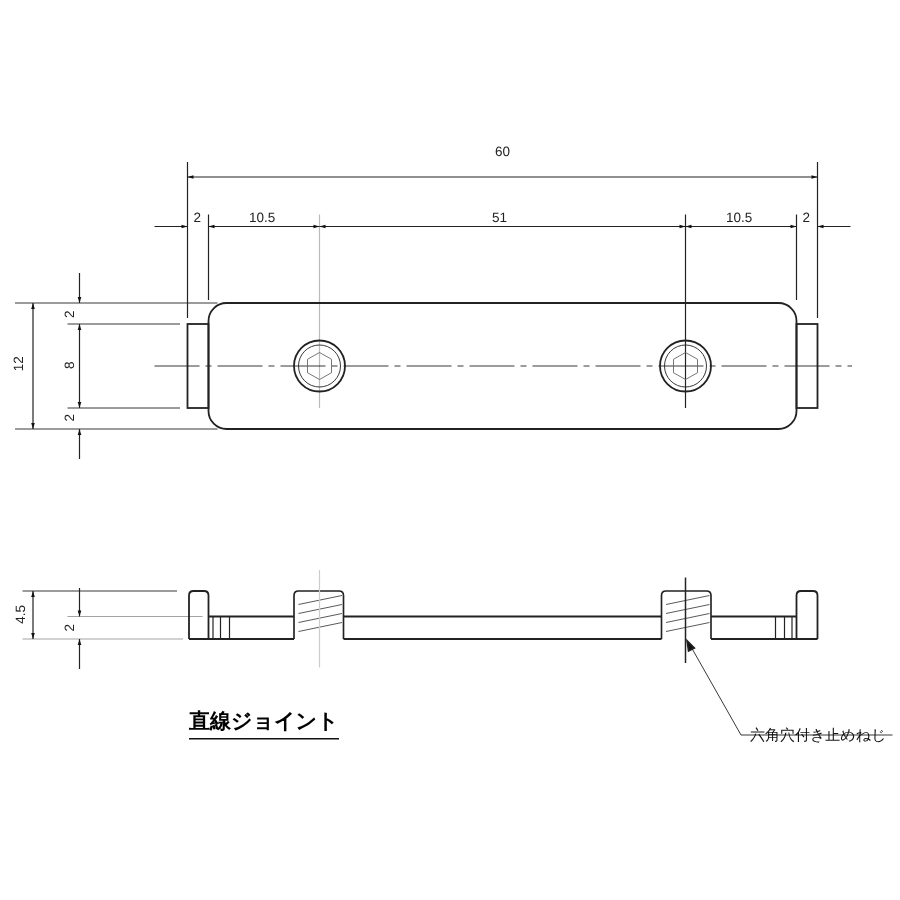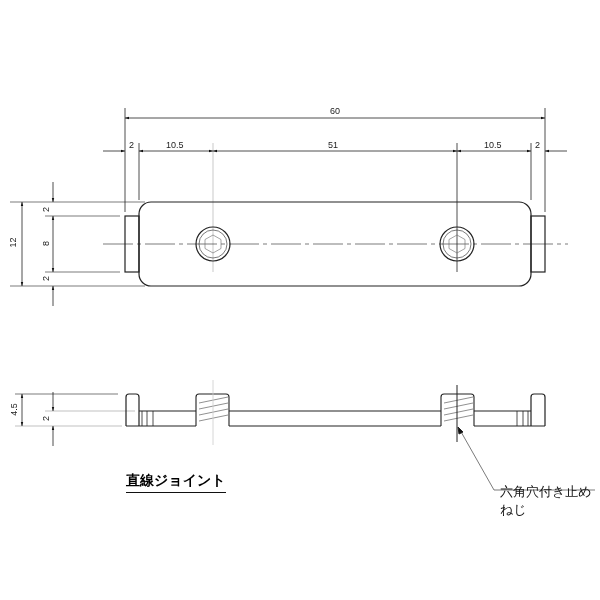--- a/index.html
+++ b/index.html
@@ -1,21 +1,21 @@
 <!DOCTYPE html>
 <html><head>
 <meta charset="utf-8">
 <style>
   html, body { margin:0; padding:0; background:#ffffff; }
   body { width:600px; height:600px; position:relative; overflow:hidden; font-family:"Liberation Sans", sans-serif; }
   svg { position:absolute; left:0; top:0; }
   .lbl { position:absolute; font-size:9px; color:#222; font-family:"Liberation Sans", sans-serif; line-height:1; white-space:nowrap; }
   .vlbl { transform:rotate(-90deg); transform-origin:center center; }
   .title { position:absolute; left:126px; top:472px; font-size:14px; color:#000000; font-weight:bold; border-bottom:1.5px solid #111; padding-bottom:2px; }
-  .callout { position:absolute; left:500px; top:483px; font-size:13px; color:#111; }
+  .callout { position:absolute; left:500px; top:483px; font-size:10px; color:#111; }
 </style>
 </head>
 <body>
 
 <svg width="600" height="600" viewBox="0 0 600 600" xmlns="http://www.w3.org/2000/svg">
   <defs>
     <marker id="arr" viewBox="0 0 10 10" refX="10" refY="5" markerWidth="7" markerHeight="5" orient="auto-start-reverse">
       <path d="M0,2 L10,5 L0,8 z" fill="#111"></path>
     </marker>
   </defs>
@@ -107,21 +107,21 @@
     <line x1="528" y1="411" x2="528" y2="426" stroke-width="0.8"></line>
 
     <path d="M531,426 L531,397 Q531,394 534,394 L542,394 Q545,394 545,397 L545,426" stroke-width="1.2"></path>
 
     <line x1="460" y1="430" x2="494" y2="490" stroke-width="0.6"></line>
     <line x1="494" y1="490" x2="595" y2="490" stroke-width="0.6"></line>
     <path d="M458,427 L463,432 L459,434 z" fill="#111"></path>
   </g>
 </svg>
 
-<span class="lbl" style="left:330px;top:107px;">60</span>
+<span class="lbl" style="left:330px;top:97px;">60</span>
 <span class="lbl" style="left:129px;top:141px;">2</span>
 <span class="lbl" style="left:166px;top:141px;">10.5</span>
 <span class="lbl" style="left:328px;top:141px;">51</span>
 <span class="lbl" style="left:484px;top:141px;">10.5</span>
 <span class="lbl" style="left:535px;top:141px;">2</span>
 
 <span class="lbl vlbl" style="left:8px;top:238px;">12</span>
 <span class="lbl vlbl" style="left:44px;top:205px;">2</span>
 <span class="lbl vlbl" style="left:44px;top:239px;">8</span>
 <span class="lbl vlbl" style="left:44px;top:274px;">2</span>

